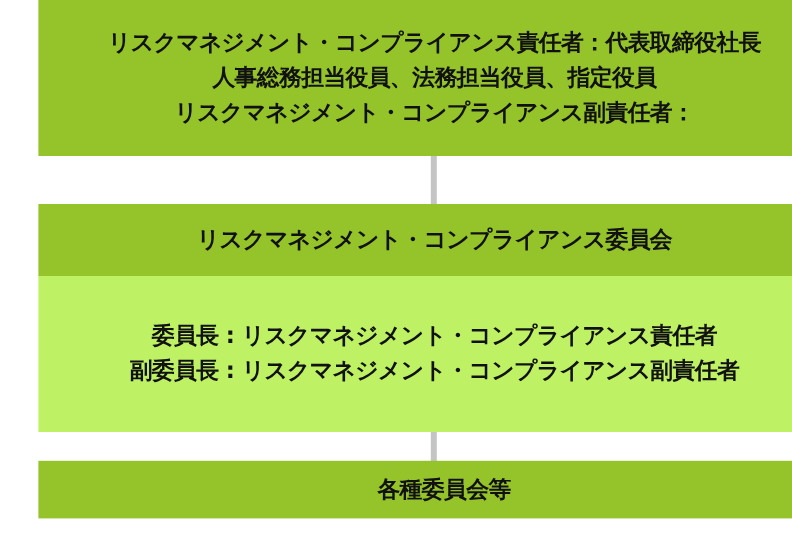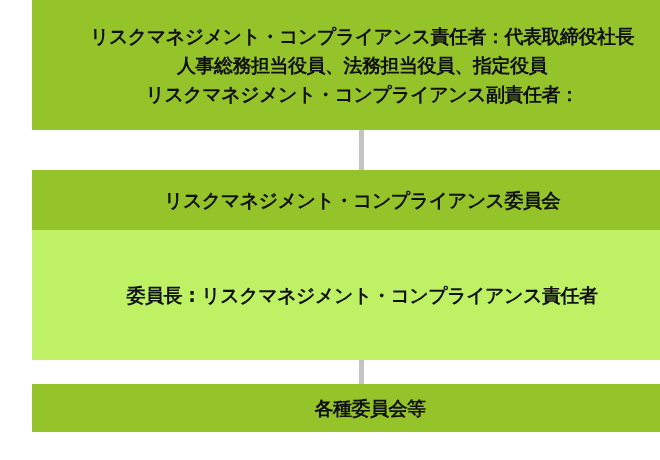--- a/index.html
+++ b/index.html
@@ -69,20 +69,21 @@
   </div>
 
   <div class="connector connector-1"></div>
 
   <div class="box box-green box-committee">
     <div class="line">リスクマネジメント・コンプライアンス委員会</div>
   </div>
 
   <div class="box box-light box-members">
     <div class="line">委員長 : リスクマネジメント・コンプライアンス責任者</div>
+    <div class="line">副委員長 : リスクマネジメント・コンプライアンス副責任者</div>
   </div>
 
   <div class="connector connector-2"></div>
 
   <div class="box box-green box-bottom">
     <div class="line">各種委員会等</div>
   </div>
 
 </div>
 

